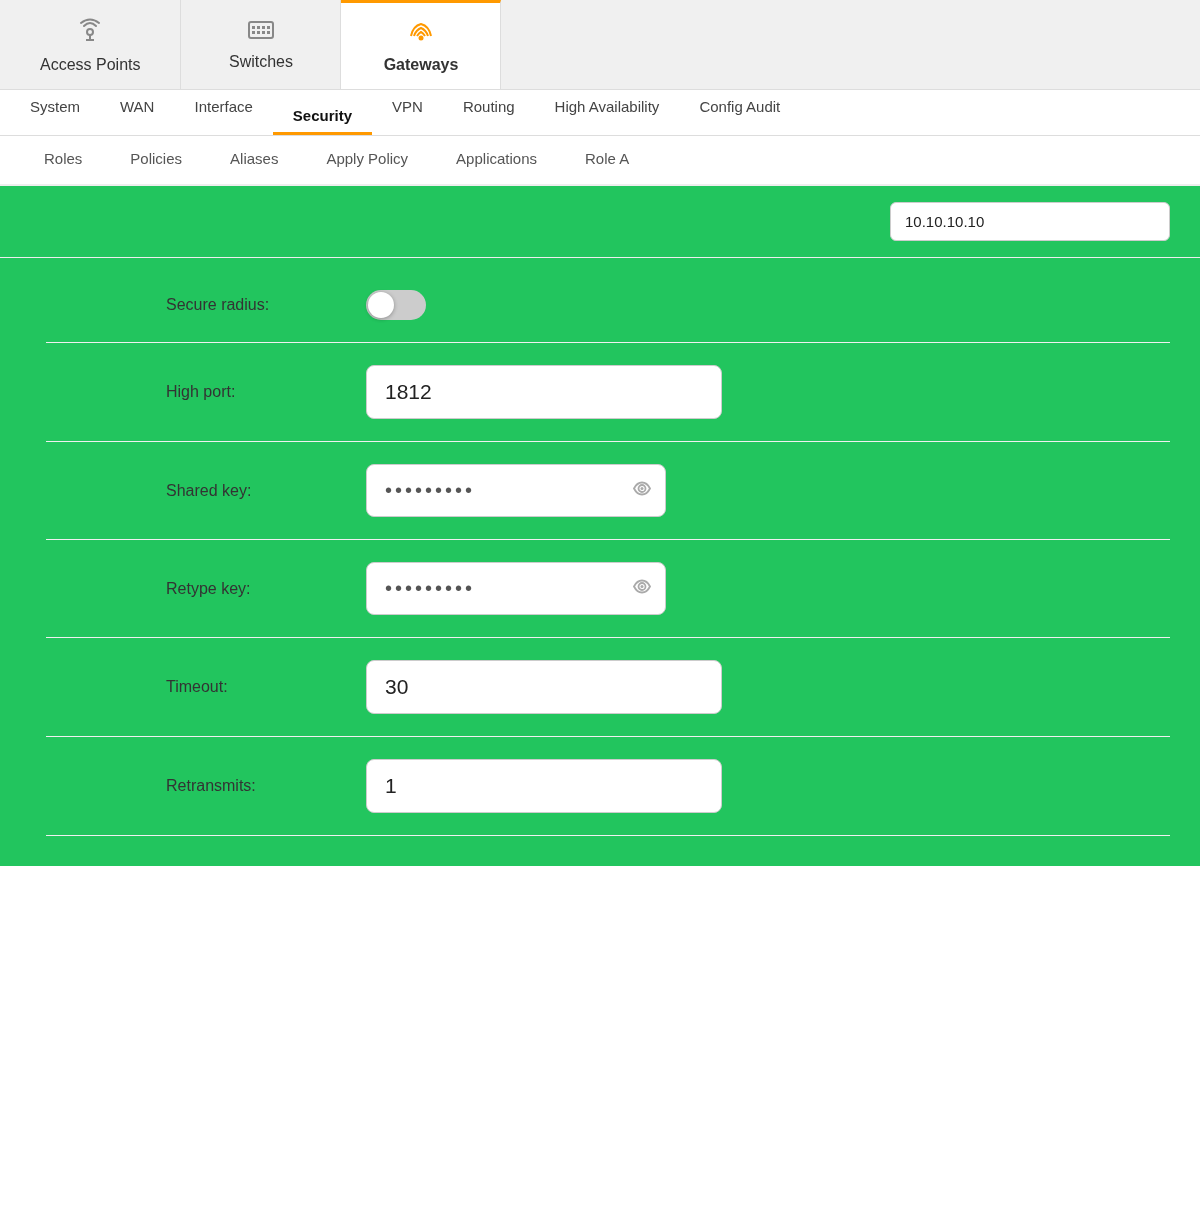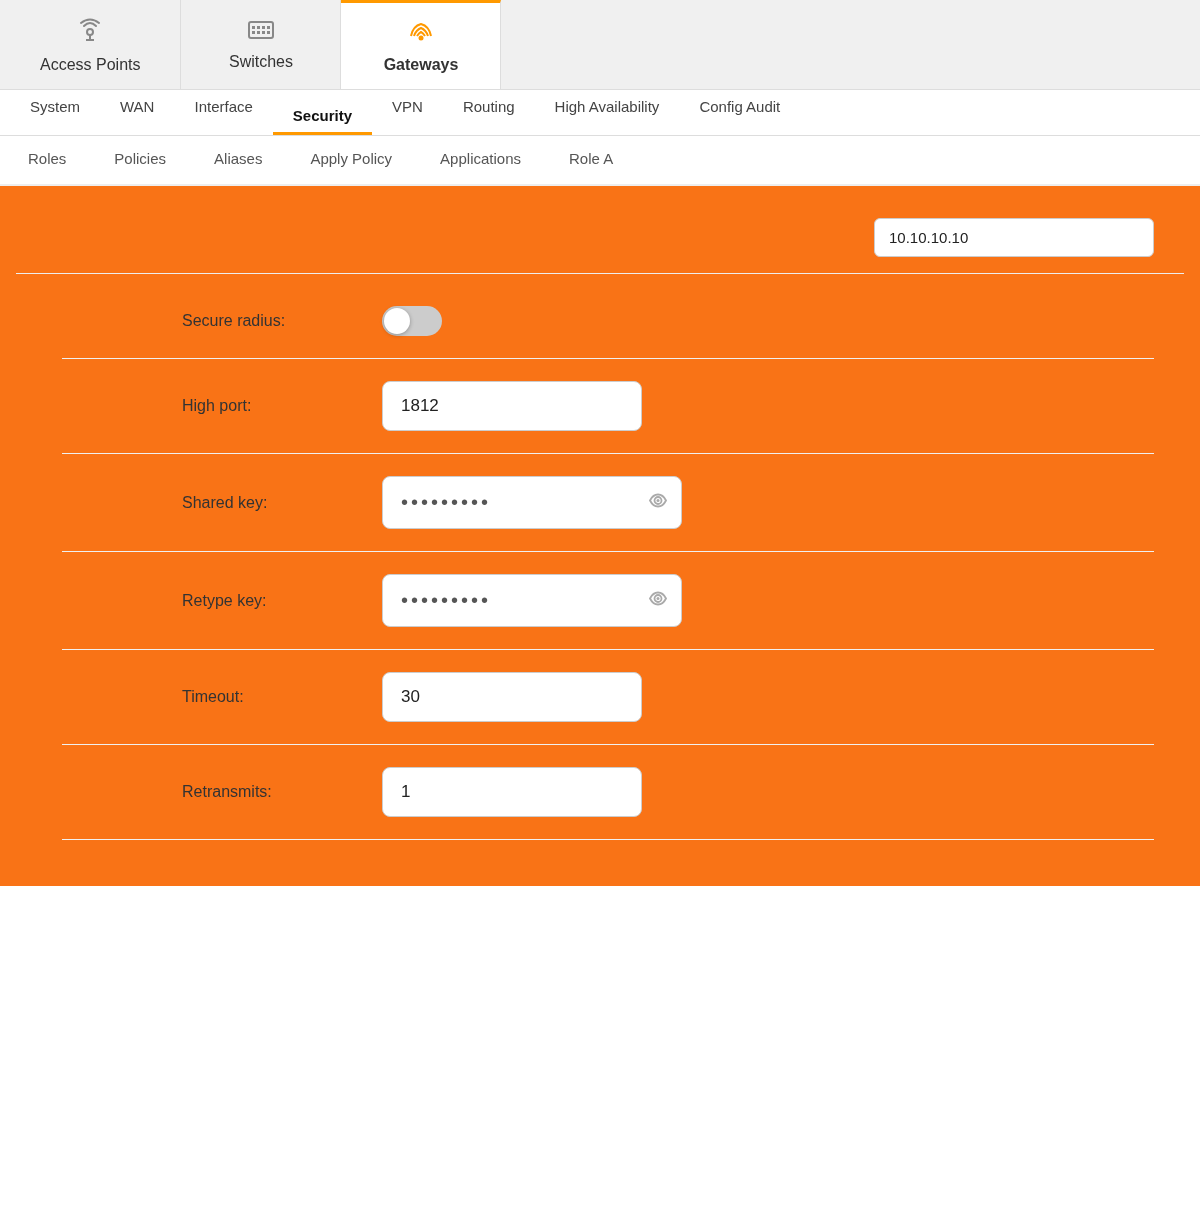--- a/index.html
+++ b/index.html
@@ -59,40 +59,40 @@
       border-bottom: 3px solid #f90;
       color: #111;
       margin-top: 9px;
     }
 
     
     .third-tabs {
       display: flex;
       border-bottom: 2px solid #eee;
       background: #fff;
-      padding: 0 4px;
+      padding: 0 20px;
     }
     .third-tab {
       padding: 14px 24px;
       cursor: pointer;
       font-size: 15px;
       color: #555;
       border-bottom: 3px solid transparent;
       white-space: nowrap;
     }
     .third-tab.active {
       font-weight: bold;
       color: #111;
       border-bottom: 3px solid #f90;
     }
 
     
     .main-content {
-      padding: 16px;
-      background: #f97316;
+      padding: 0;
+      background: #22c55e;
     }
 
     
     .top-input-row {
       display: flex;
       justify-content: flex-end;
       padding: 16px 30px;
       border-bottom: 1px solid #eee;
     }
     .top-input-row input {
@@ -123,22 +123,22 @@
     }
     .form-control {
       flex: 1;
       display: flex;
       align-items: center;
     }
     .form-input {
       border: 1.5px solid #ccc;
       border-radius: 8px;
       padding: 14px 18px;
-      font-size: 17px;
-      width: 260px;
+      font-size: 21px;
+      width: 356px;
       outline: none;
       color: #222;
     }
 
     
     .toggle-switch {
       position: relative;
       display: inline-block;
       width: 60px;
       height: 30px;

